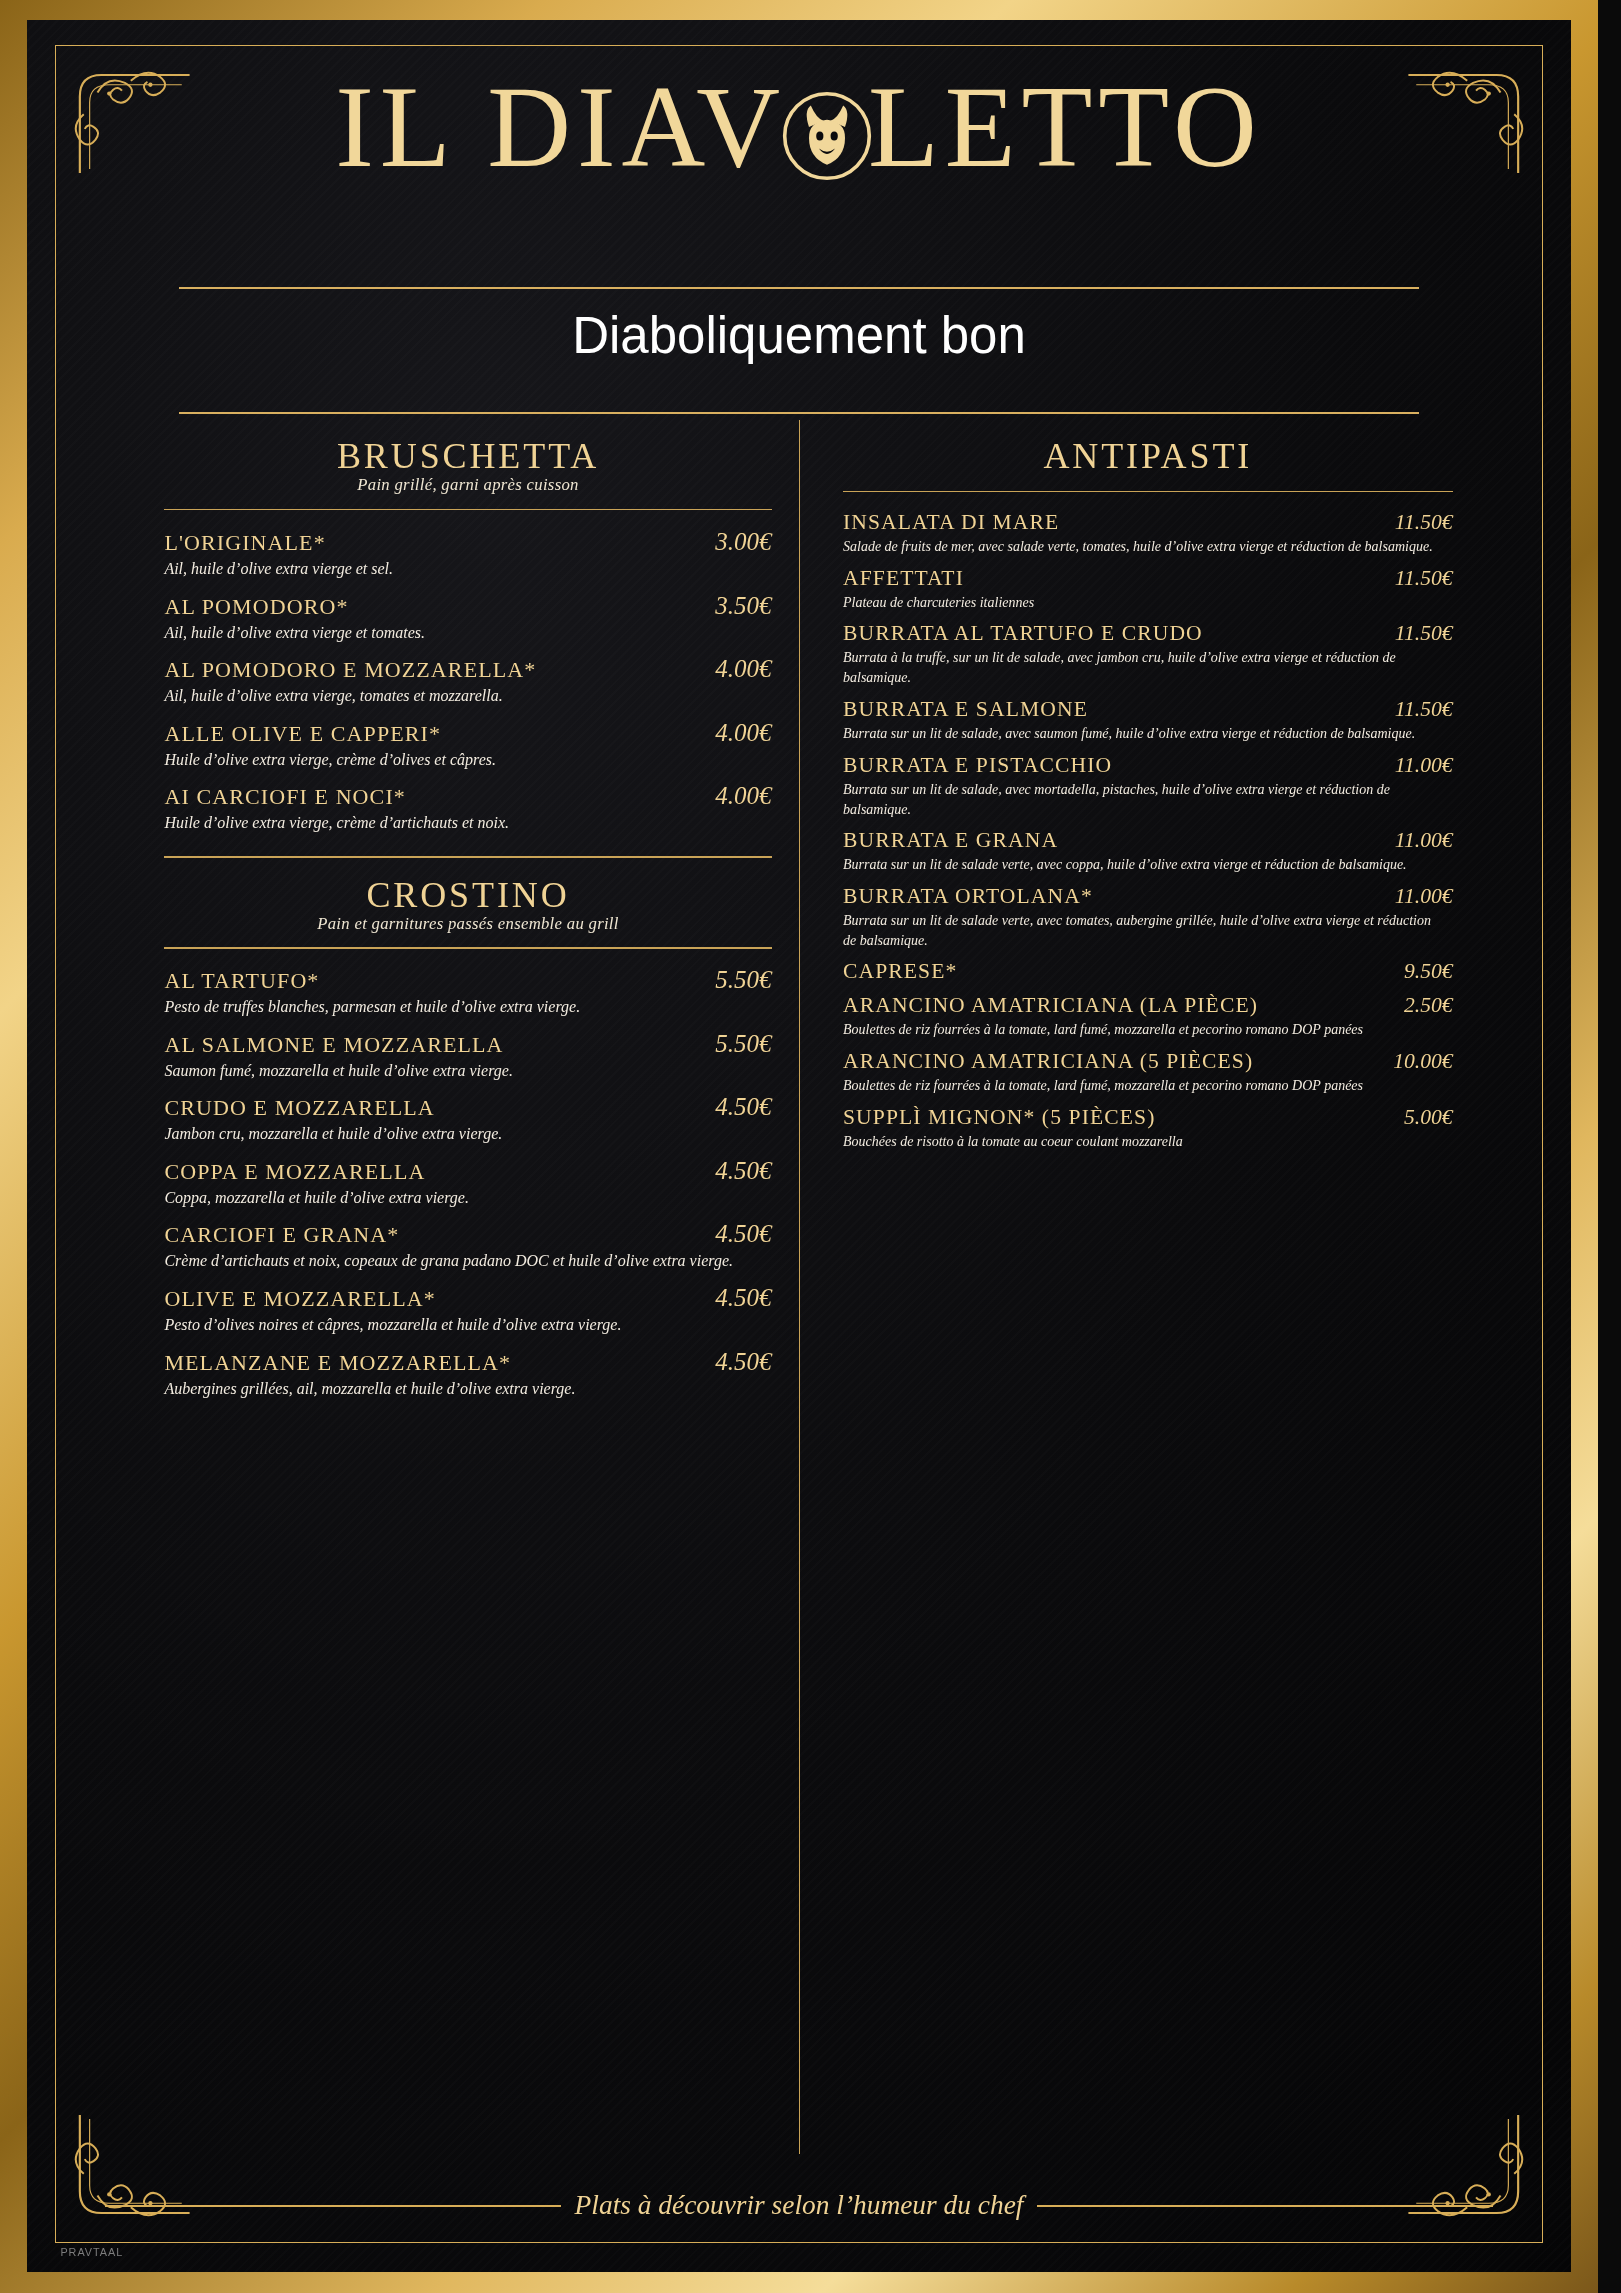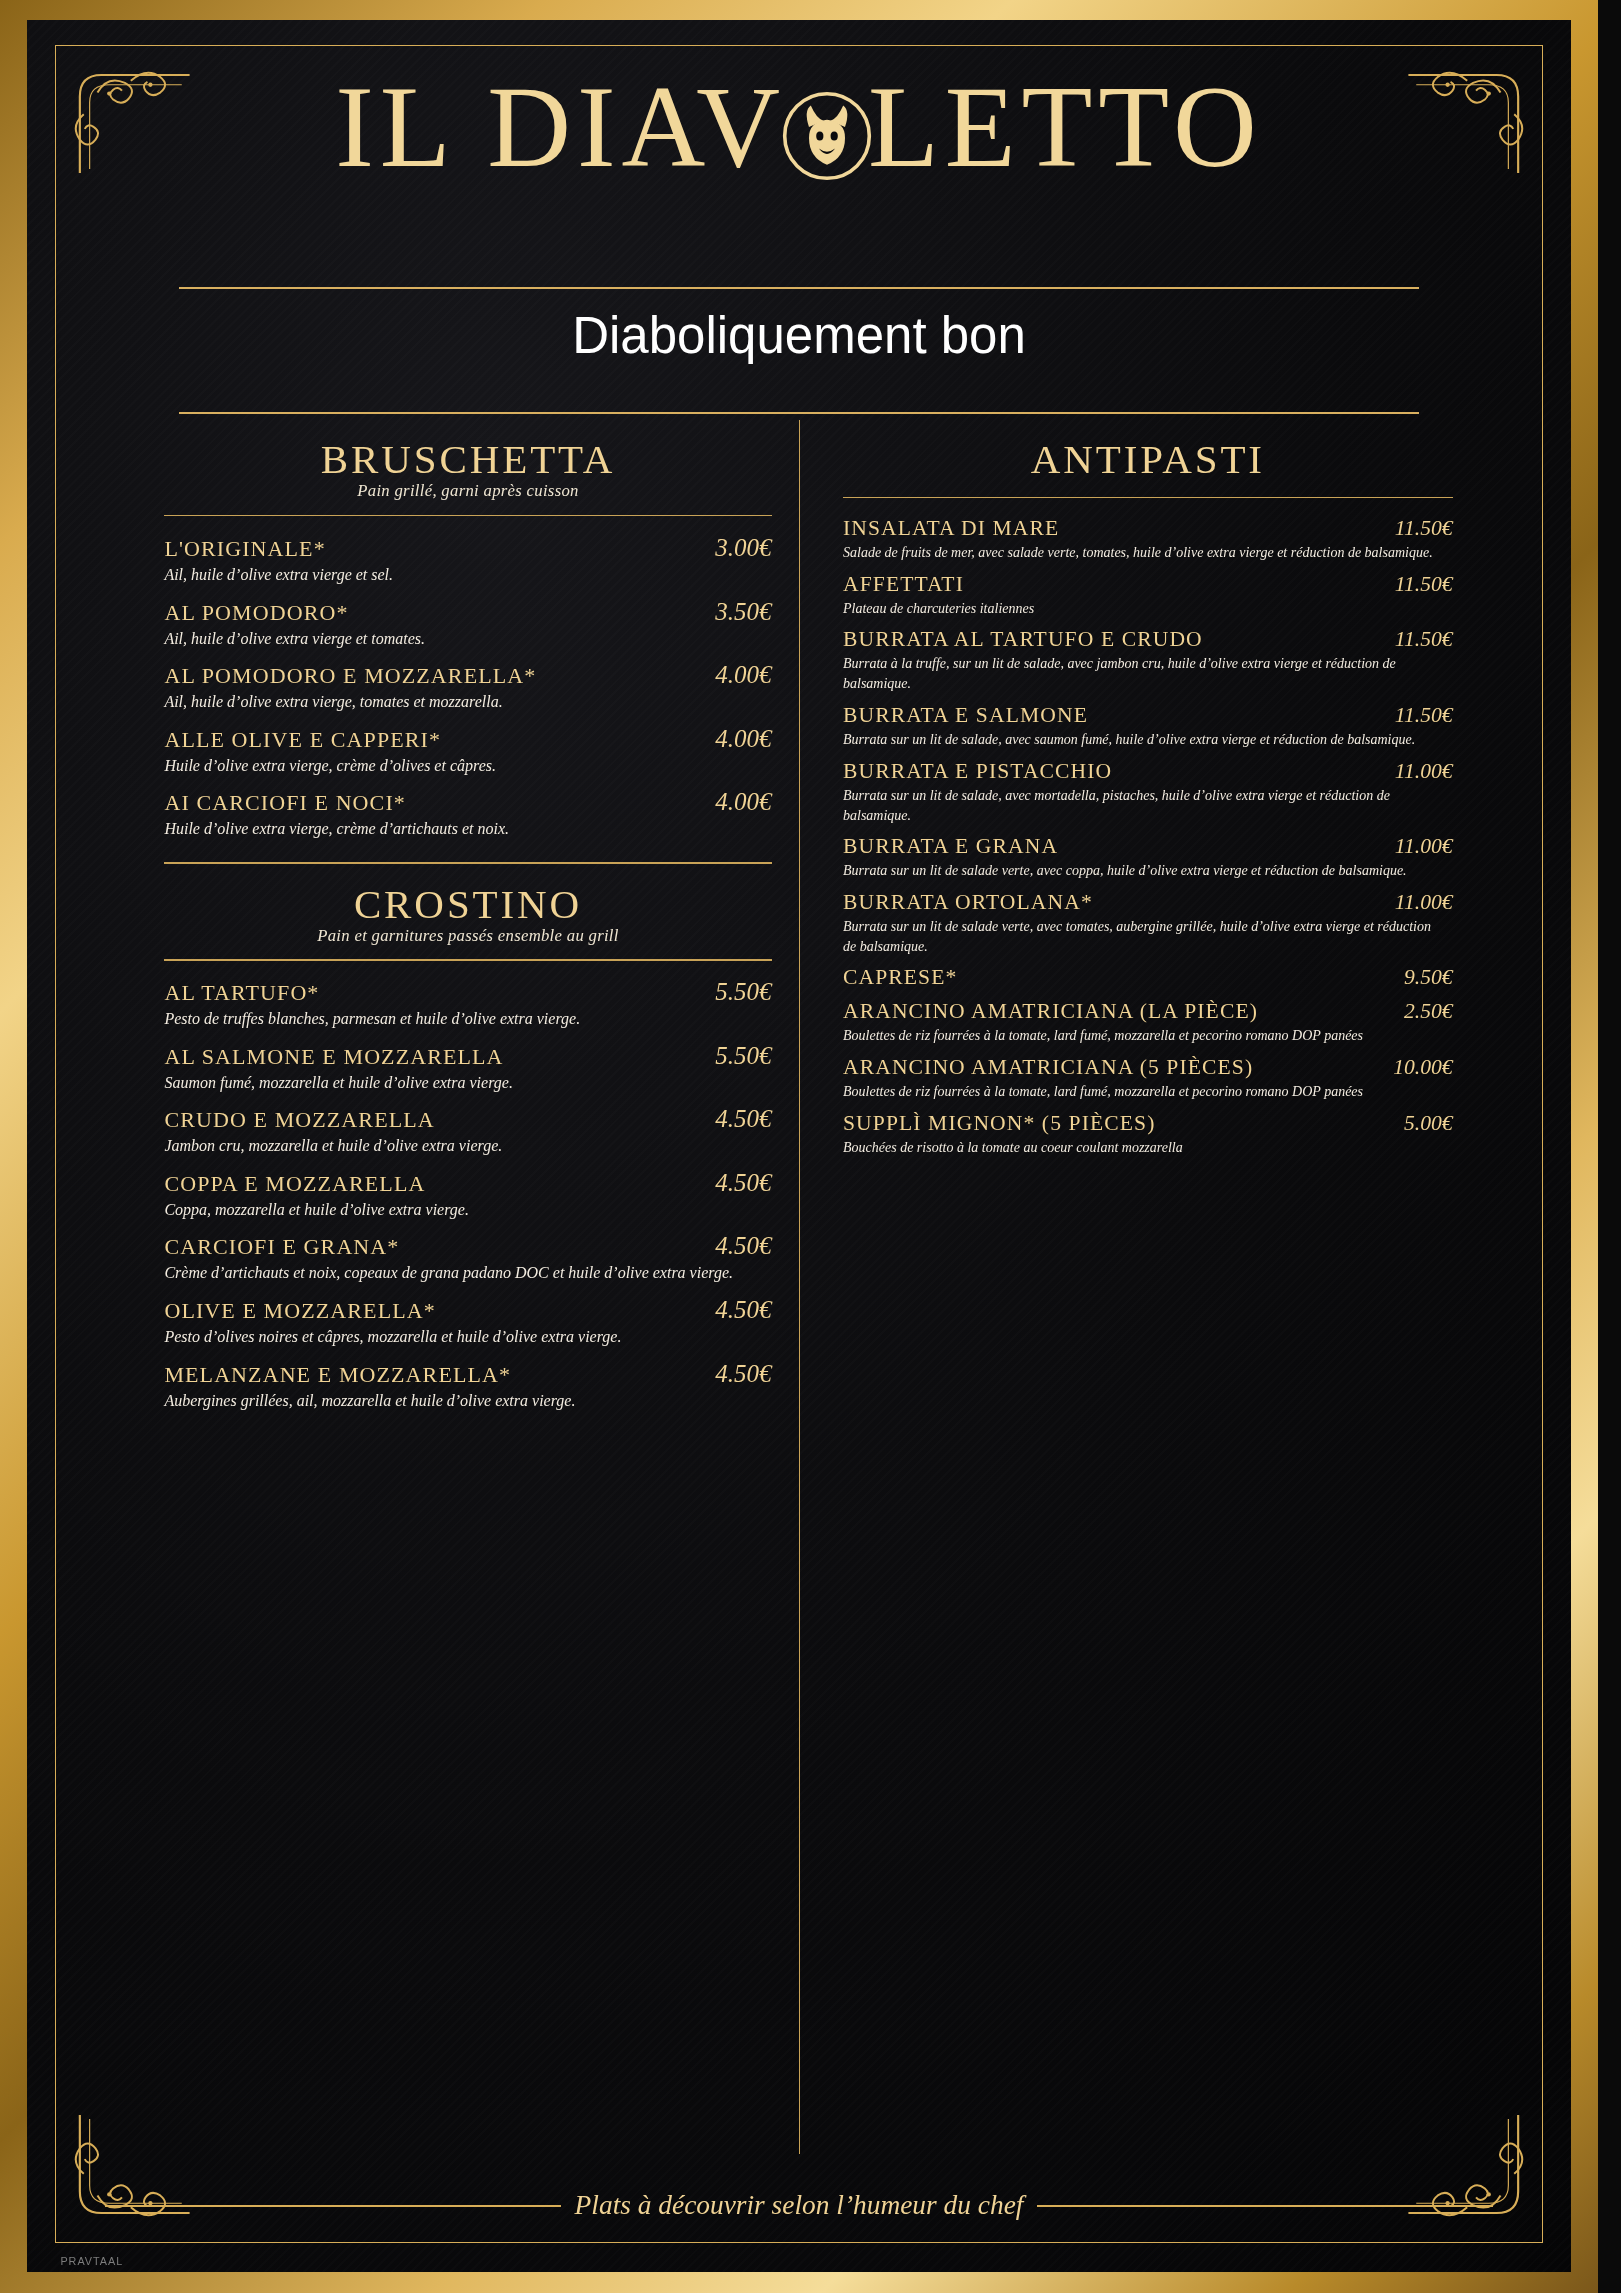--- a/index.html
+++ b/index.html
@@ -115,21 +115,21 @@
   .col {
     box-sizing: border-box;
     position: relative;
   }
   .col.left  { width: 50%; padding: 0 27.4px 0 78px; }
   .col.right { width: 50%; padding: 0 59px 0 43px; border-left: 1.5px solid #c9a357; }
 
   .section-head {
     text-align: center;
     color: #f0d395;
-    font-size: 41px;
+    font-size: 36px;
     letter-spacing: 2.9px;
     margin-top: 15.7px;
     font-family: Liberation Serif, serif;
   }
   .section-sub {
     text-align: center;
     color: #efe6d2;
     font-size: 16.7px;
     font-style: italic;
     margin-top: -2px;
@@ -188,21 +188,21 @@
   .footer .txt {
     color: #f0d395;
     font-size: 27.4px;
     font-style: italic;
     white-space: nowrap;
     font-family: "Liberation Serif", serif;
   }
   .watermark {
     position: absolute;
     left: 33px;
-    bottom: 5px;
+    bottom: 14px;
     color: #7d7d7d;
     font-size: 10.8px;
     font-family: "Liberation Sans", sans-serif;
     letter-spacing: 1px;
   }
 </style>
 </head>
 <body>
 
 <div class="page">

